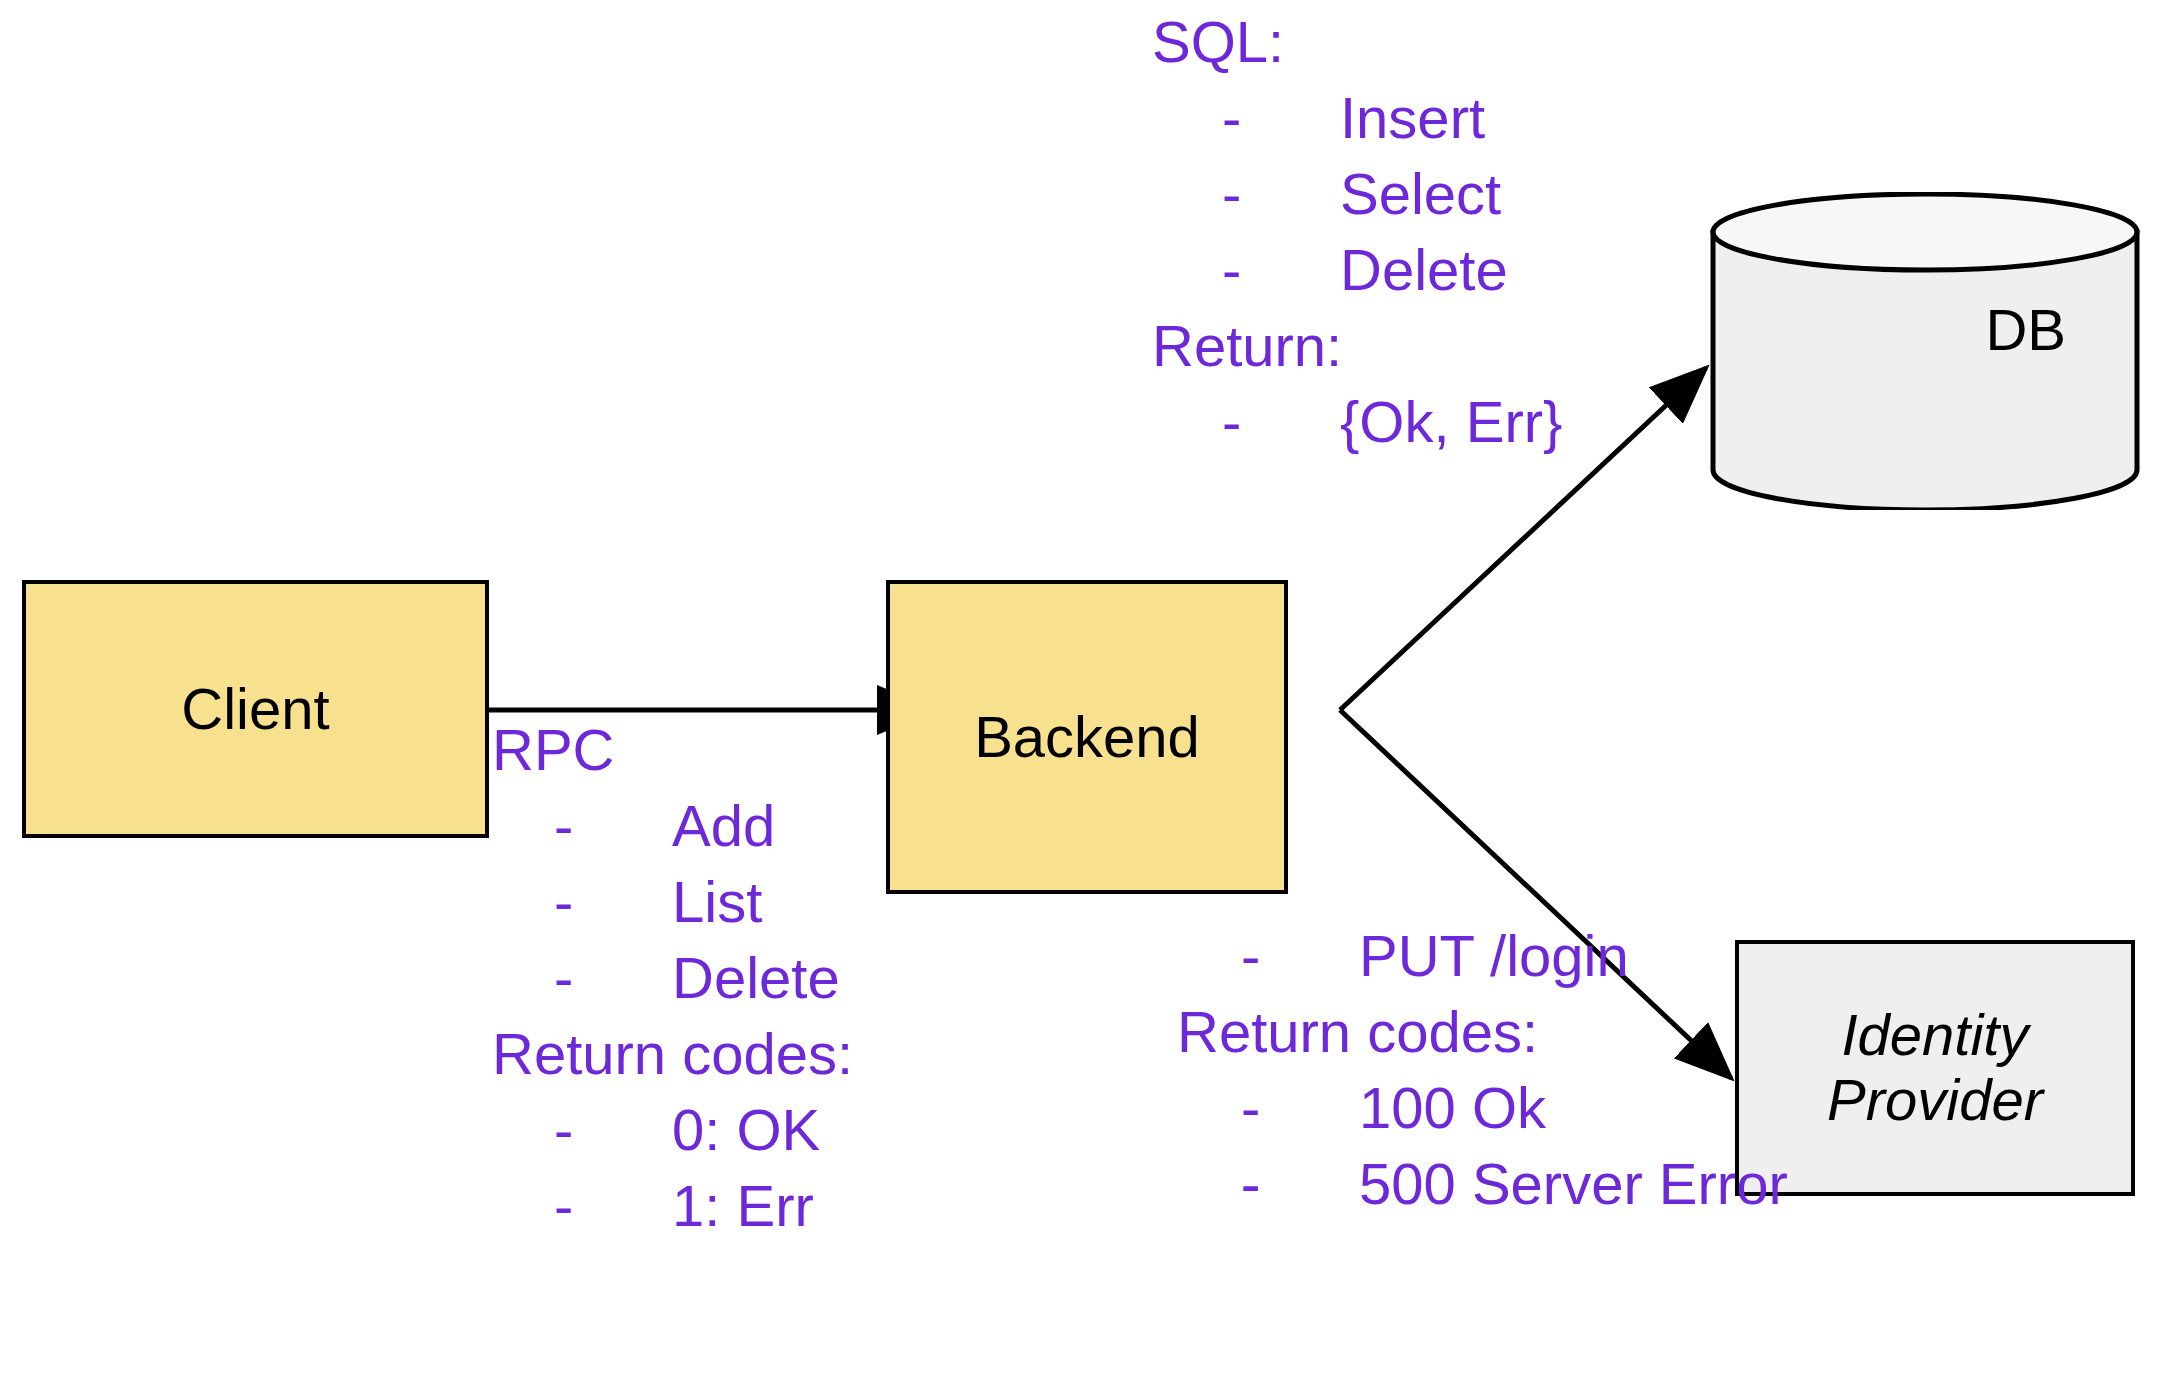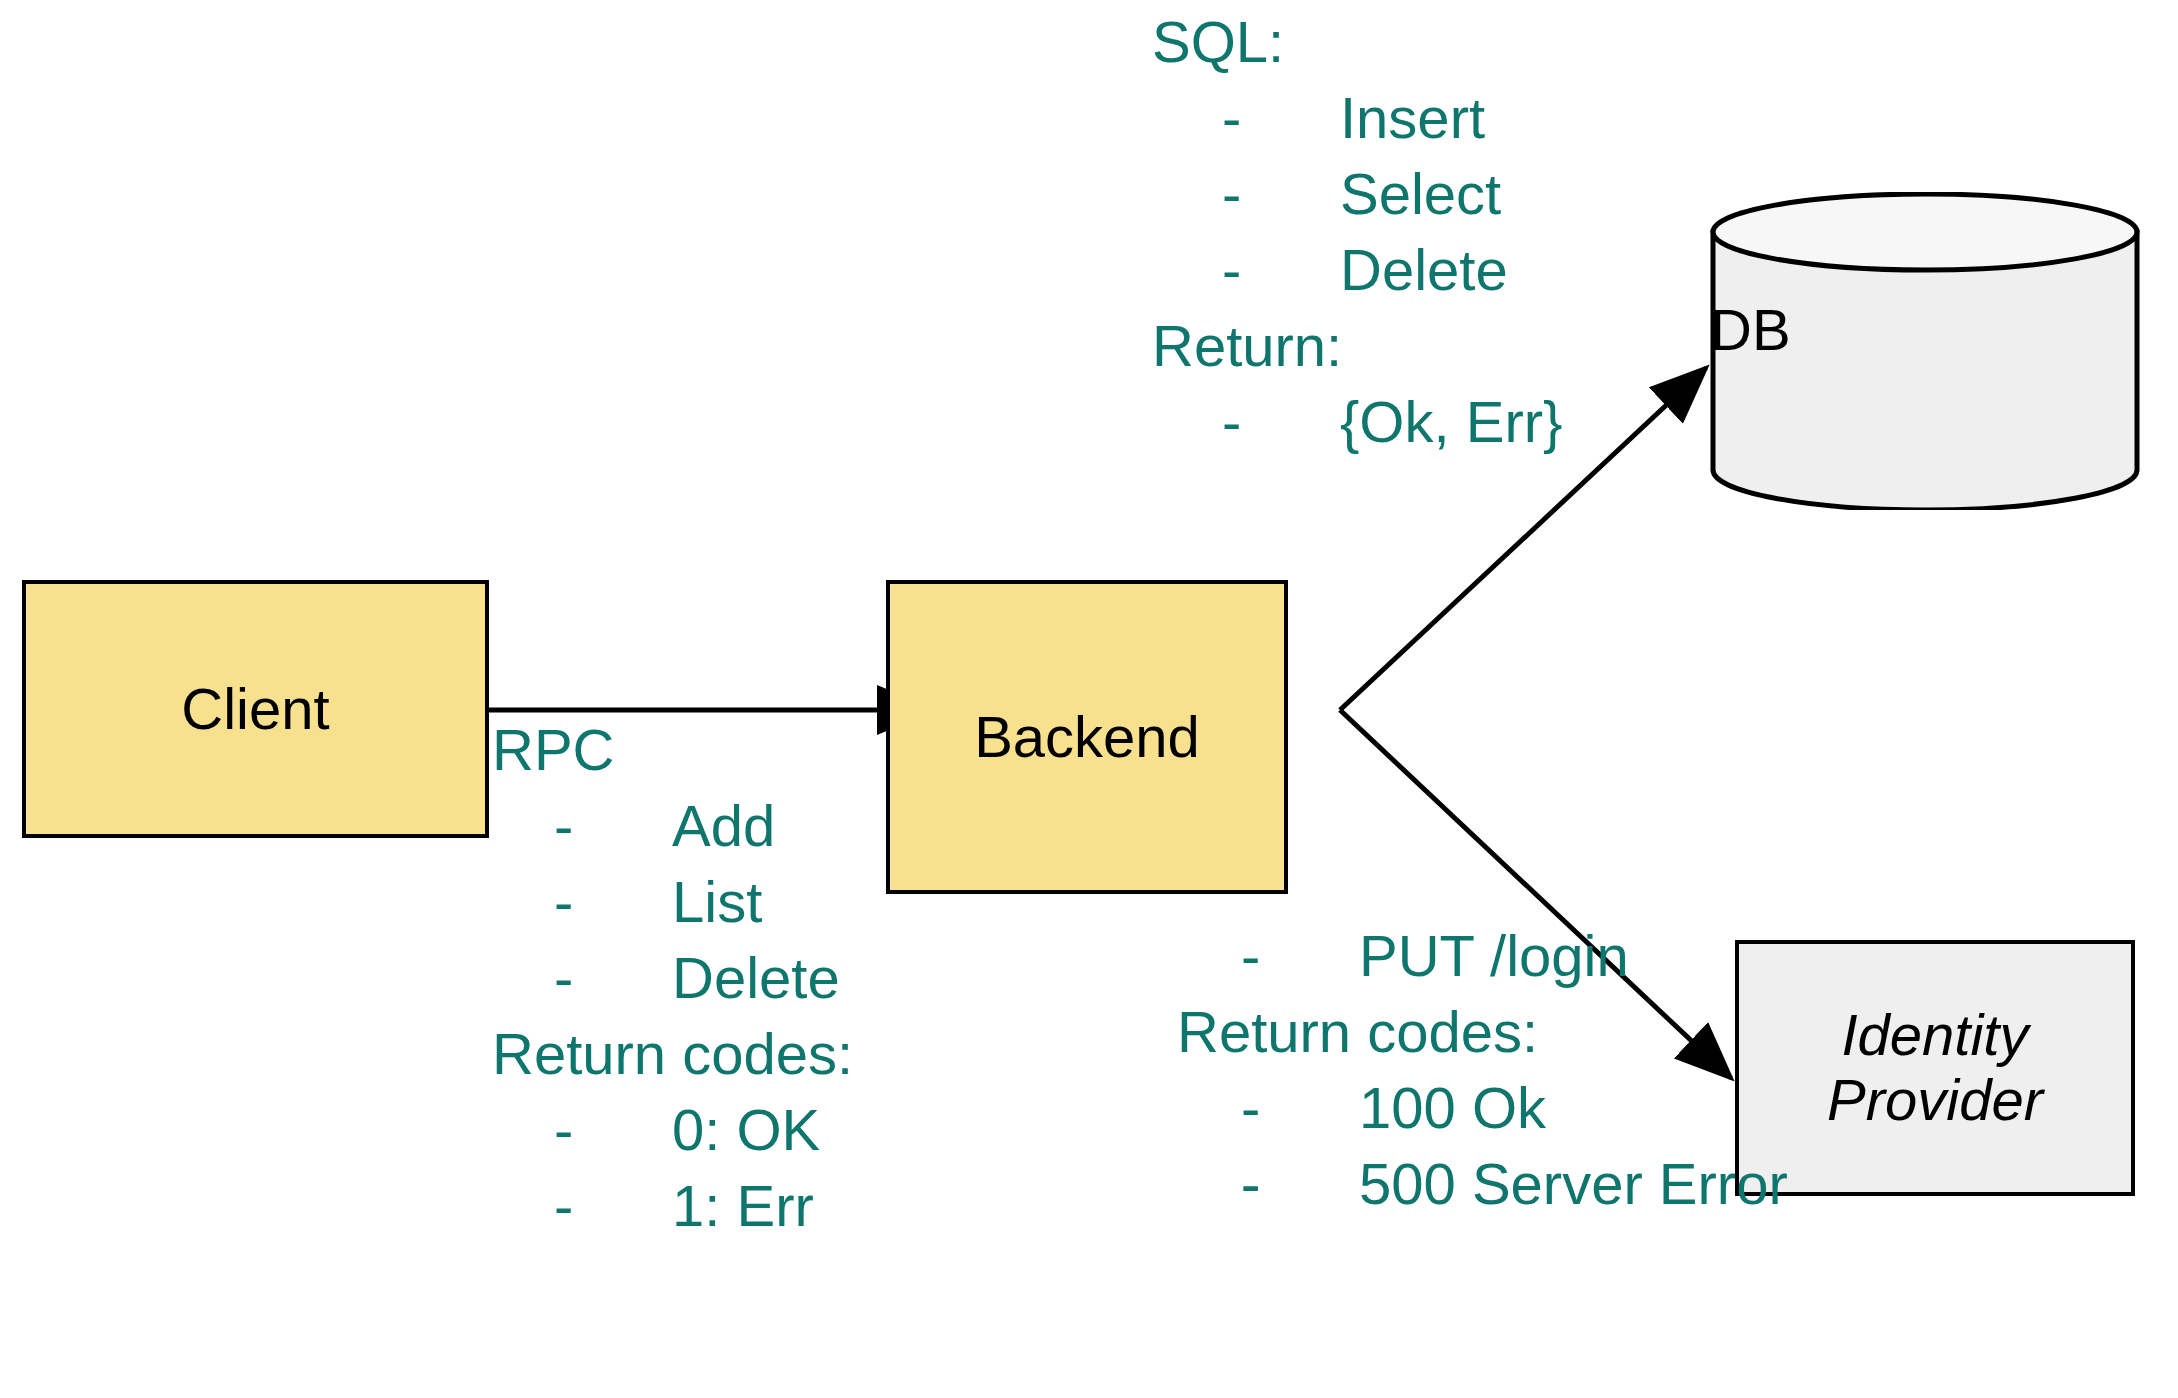--- a/index.html
+++ b/index.html
@@ -61,26 +61,26 @@
   #node-db .cyl-svg {
     position: absolute;
     left: 0; top: 0;
     width: 430px; height: 318px;
   }
   #node-db .node-label {
     position: absolute;
     left: 0;
     top: 106px;
     width: 356px;
-    text-align: left;
+    text-align: right;
   }
   
   .annot {
     position: absolute;
-    color: #0f766e;
+    color: #6d28d9;
     font-size: 58px;
     line-height: 76px;
     white-space: nowrap;
   }
   .annot .hdr {
     display: block;
   }
   .annot .item {
     display: block;
     position: relative;

